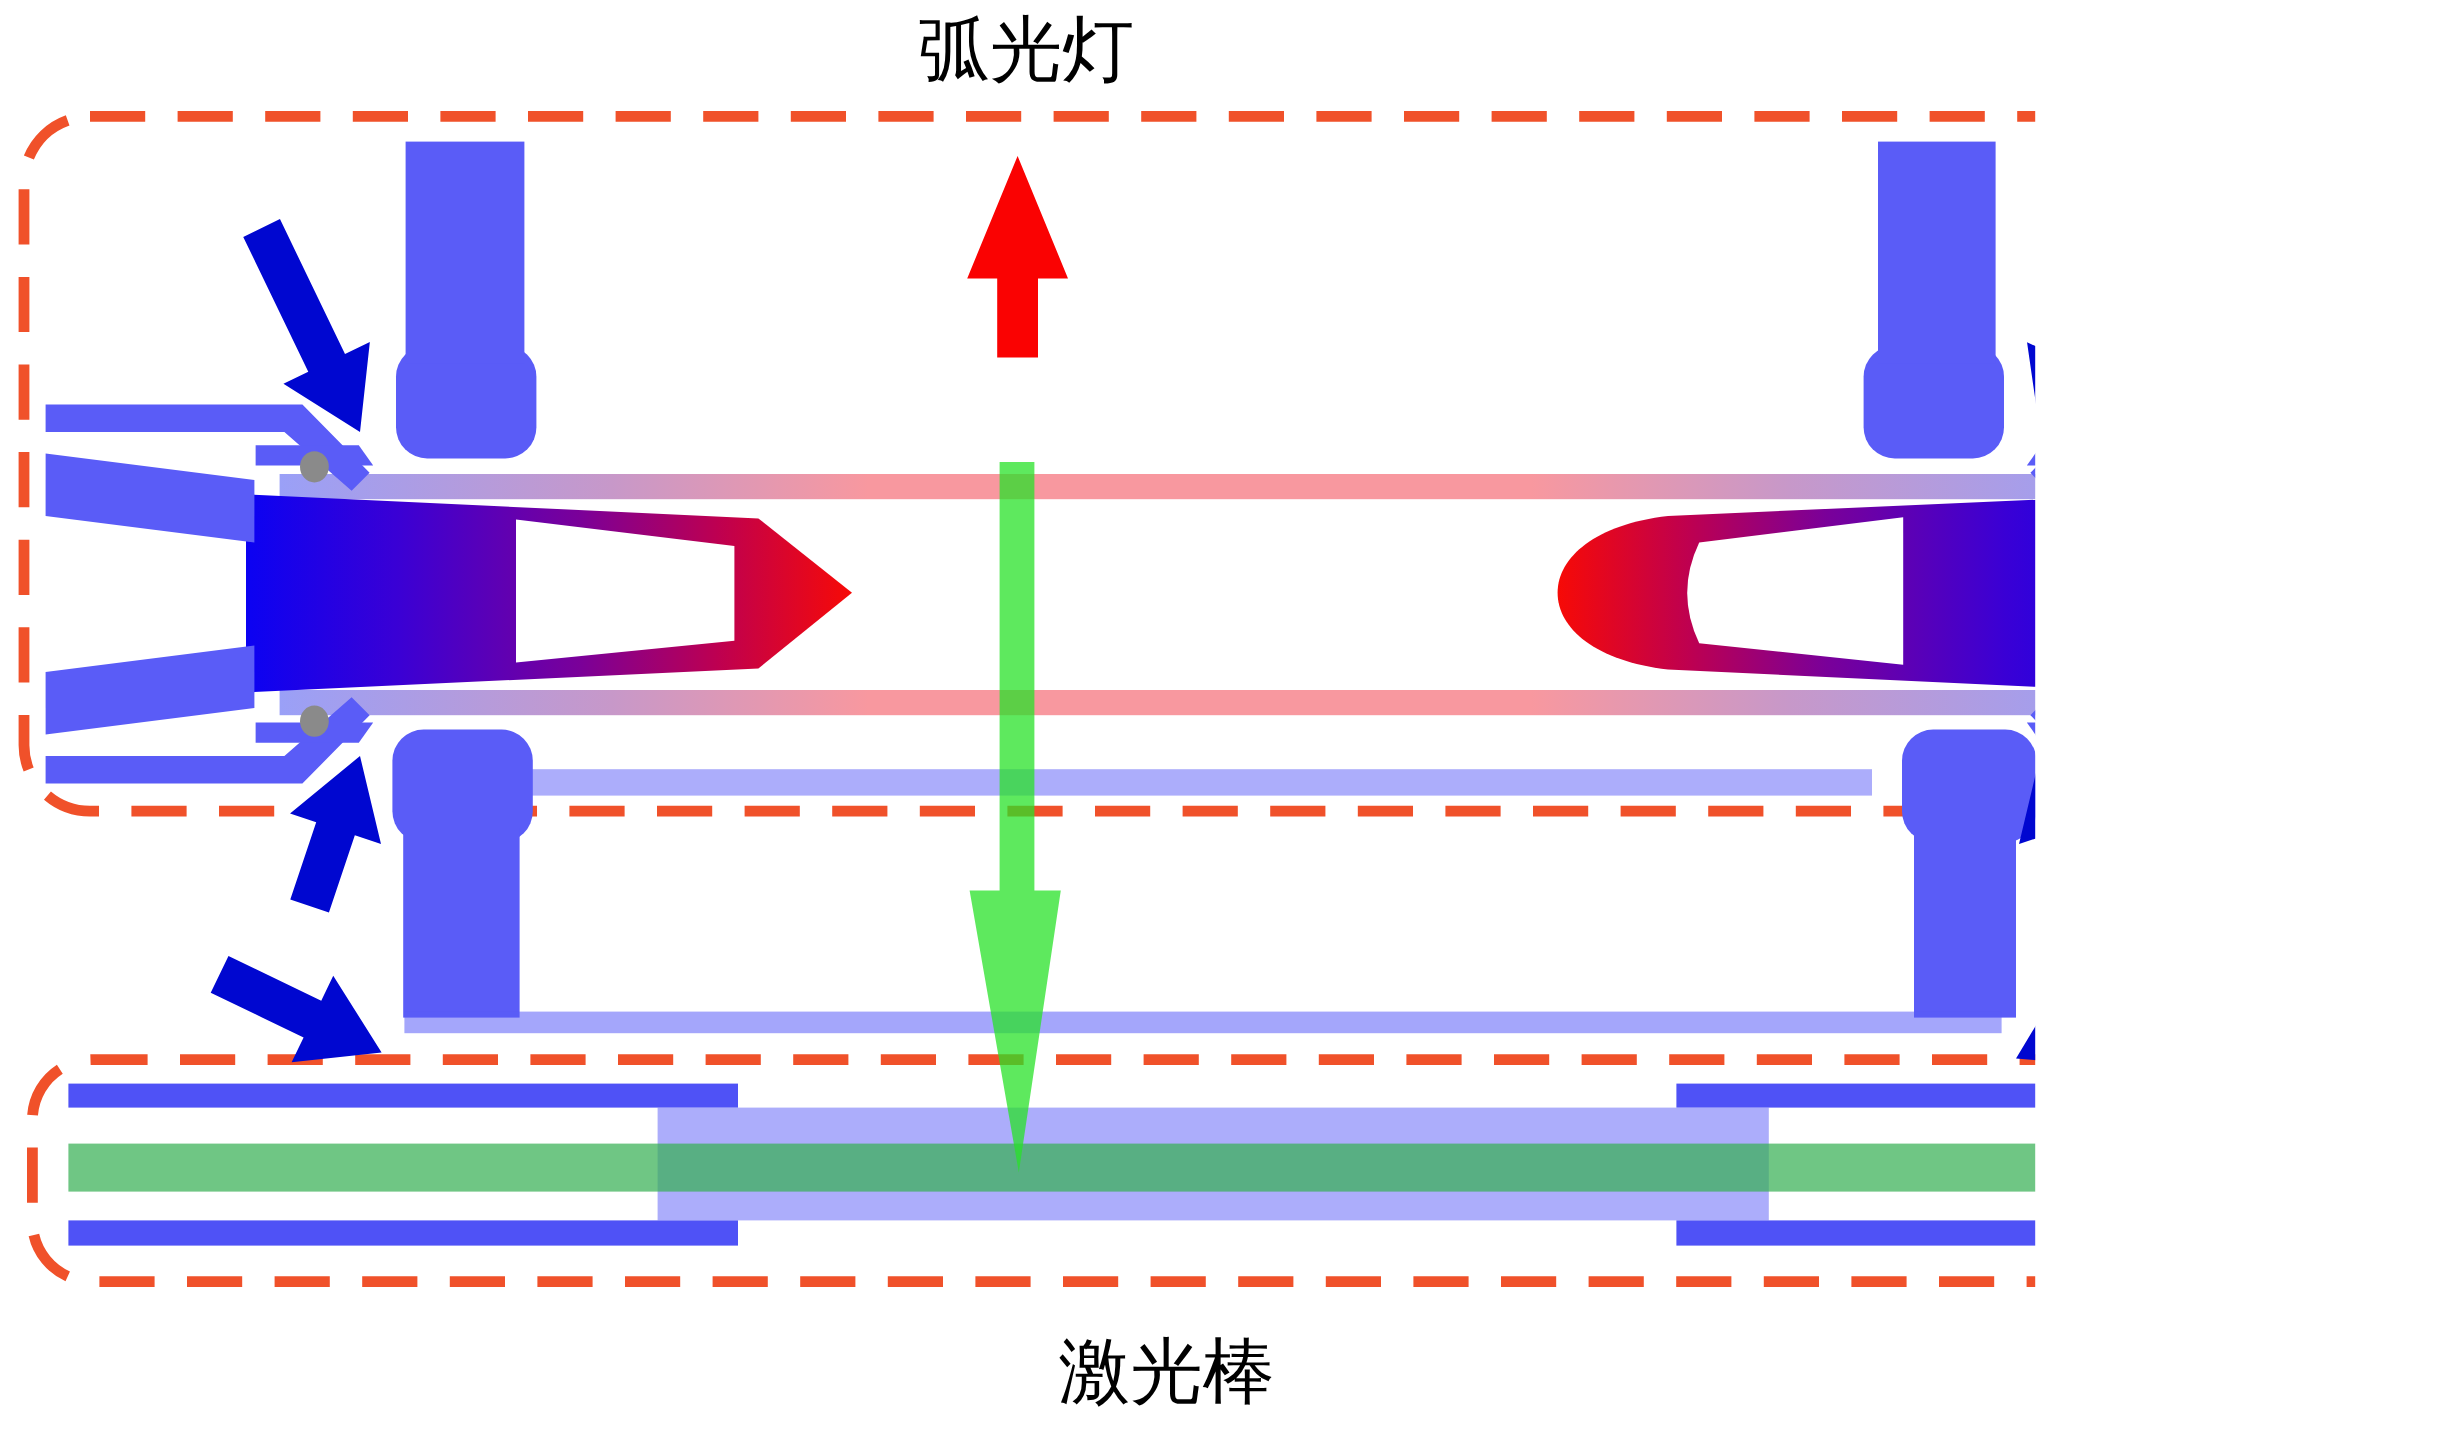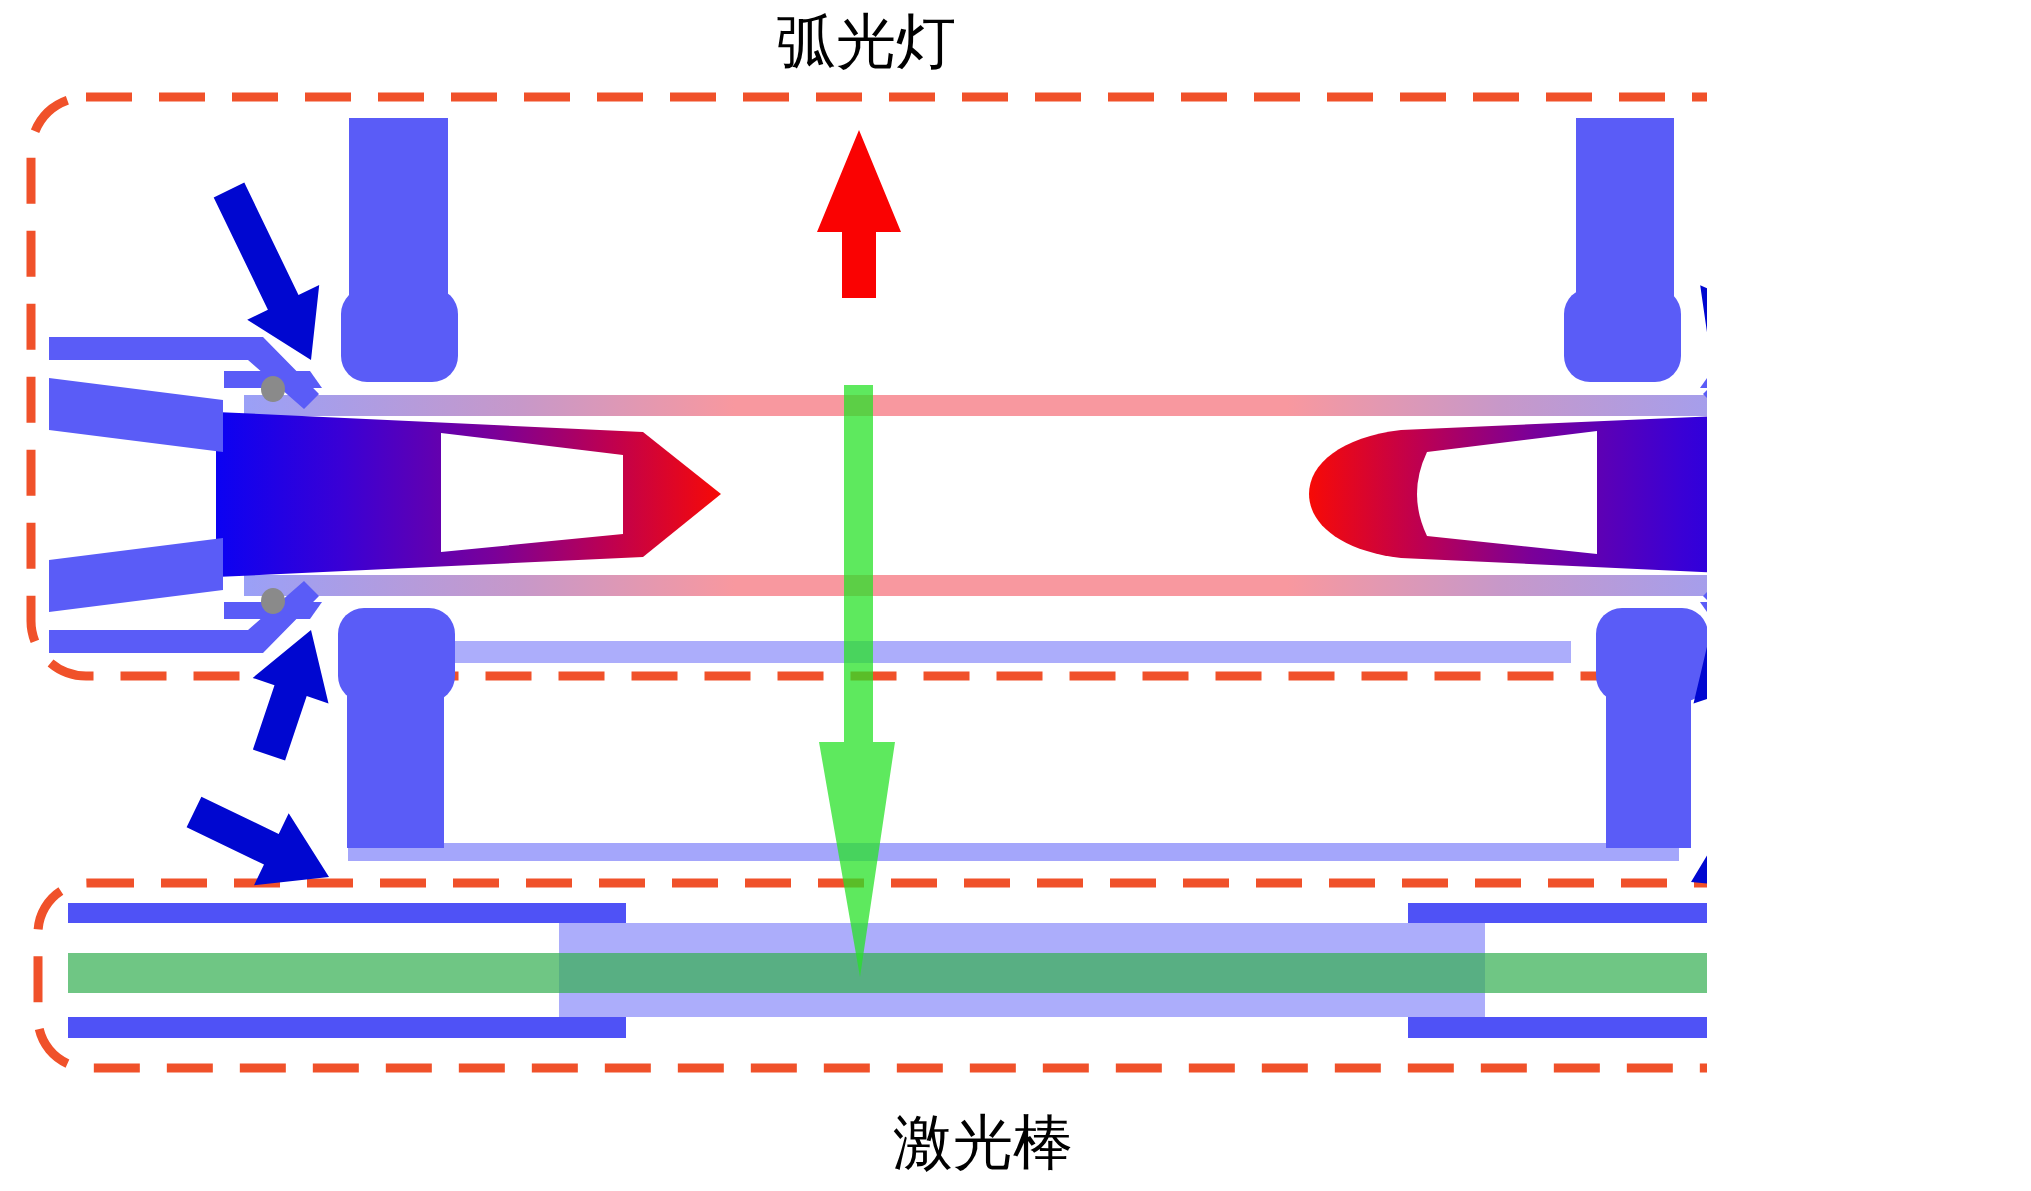--- a/index.html
+++ b/index.html
@@ -1,21 +1,20 @@
 <!DOCTYPE html>
 <html style="--background: #FFFFFF; --dash_orange: #F0512A; --structure_blue: #5A5CF7; --glass_blue: #5A5CF8; --bar_blue: #4F52F6; --arrow_blue: #0007D0; --arrow_red: #FA0202; --arrow_green: #28E128; --rod_green: #38B055; --oring_gray: #8A8A8A; --electrode_blue: #0B02F2; --electrode_violet: #3A00D5; --electrode_purple: #7A0099; --electrode_crimson: #BE0050; --electrode_red: #F70A06; --envelope_blue: #9AA0F7; --envelope_lilac: #C798C9; --envelope_pink: #F8989F; --text_black: #000000;"><head>
 <meta charset="utf-8">
 <style>
   html,body{margin:0;padding:0;background:#fff;}
   .stage{
     position:relative;width:1696px;height:1191px;
     background:var(--background,#fff);
     font-family:"Liberation Sans",sans-serif;
     overflow:hidden;
-    padding-left:11px;
   }
   .stage svg{display:block;width:2031px;height:1191px;}
   .dashed-box{fill:none;stroke:var(--dash_orange);stroke-width:9;stroke-dasharray:46 27;}
   .cap-bar{fill:var(--structure_blue);}
   .tube{fill:var(--structure_blue);}
   .oring{fill:var(--oring_gray);}
   .glass{fill:var(--glass_blue);}
   .solid-bar{fill:var(--bar_blue);}
   .diagram-label{
     font-family:"Liberation Sans","DejaVu Sans",sans-serif;

